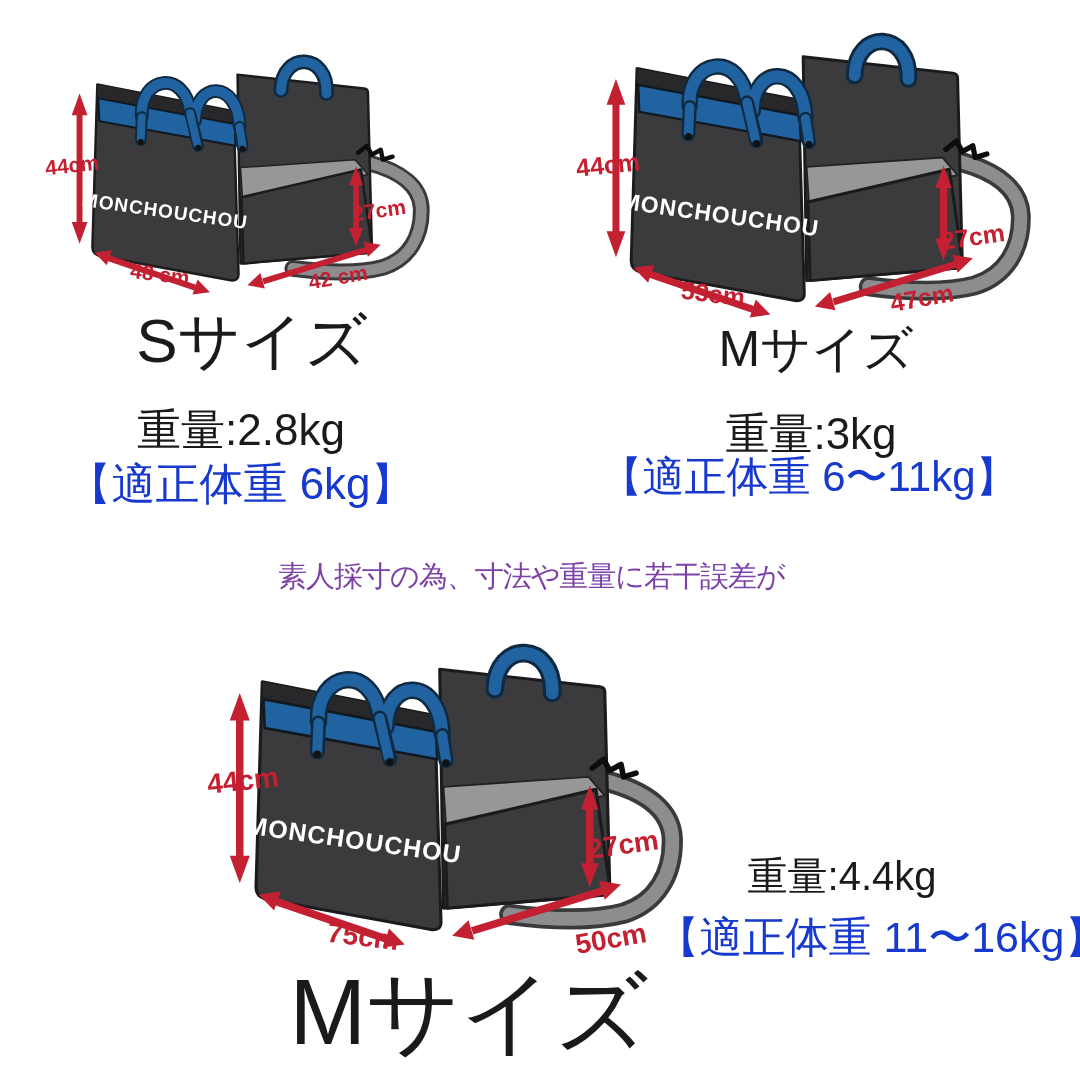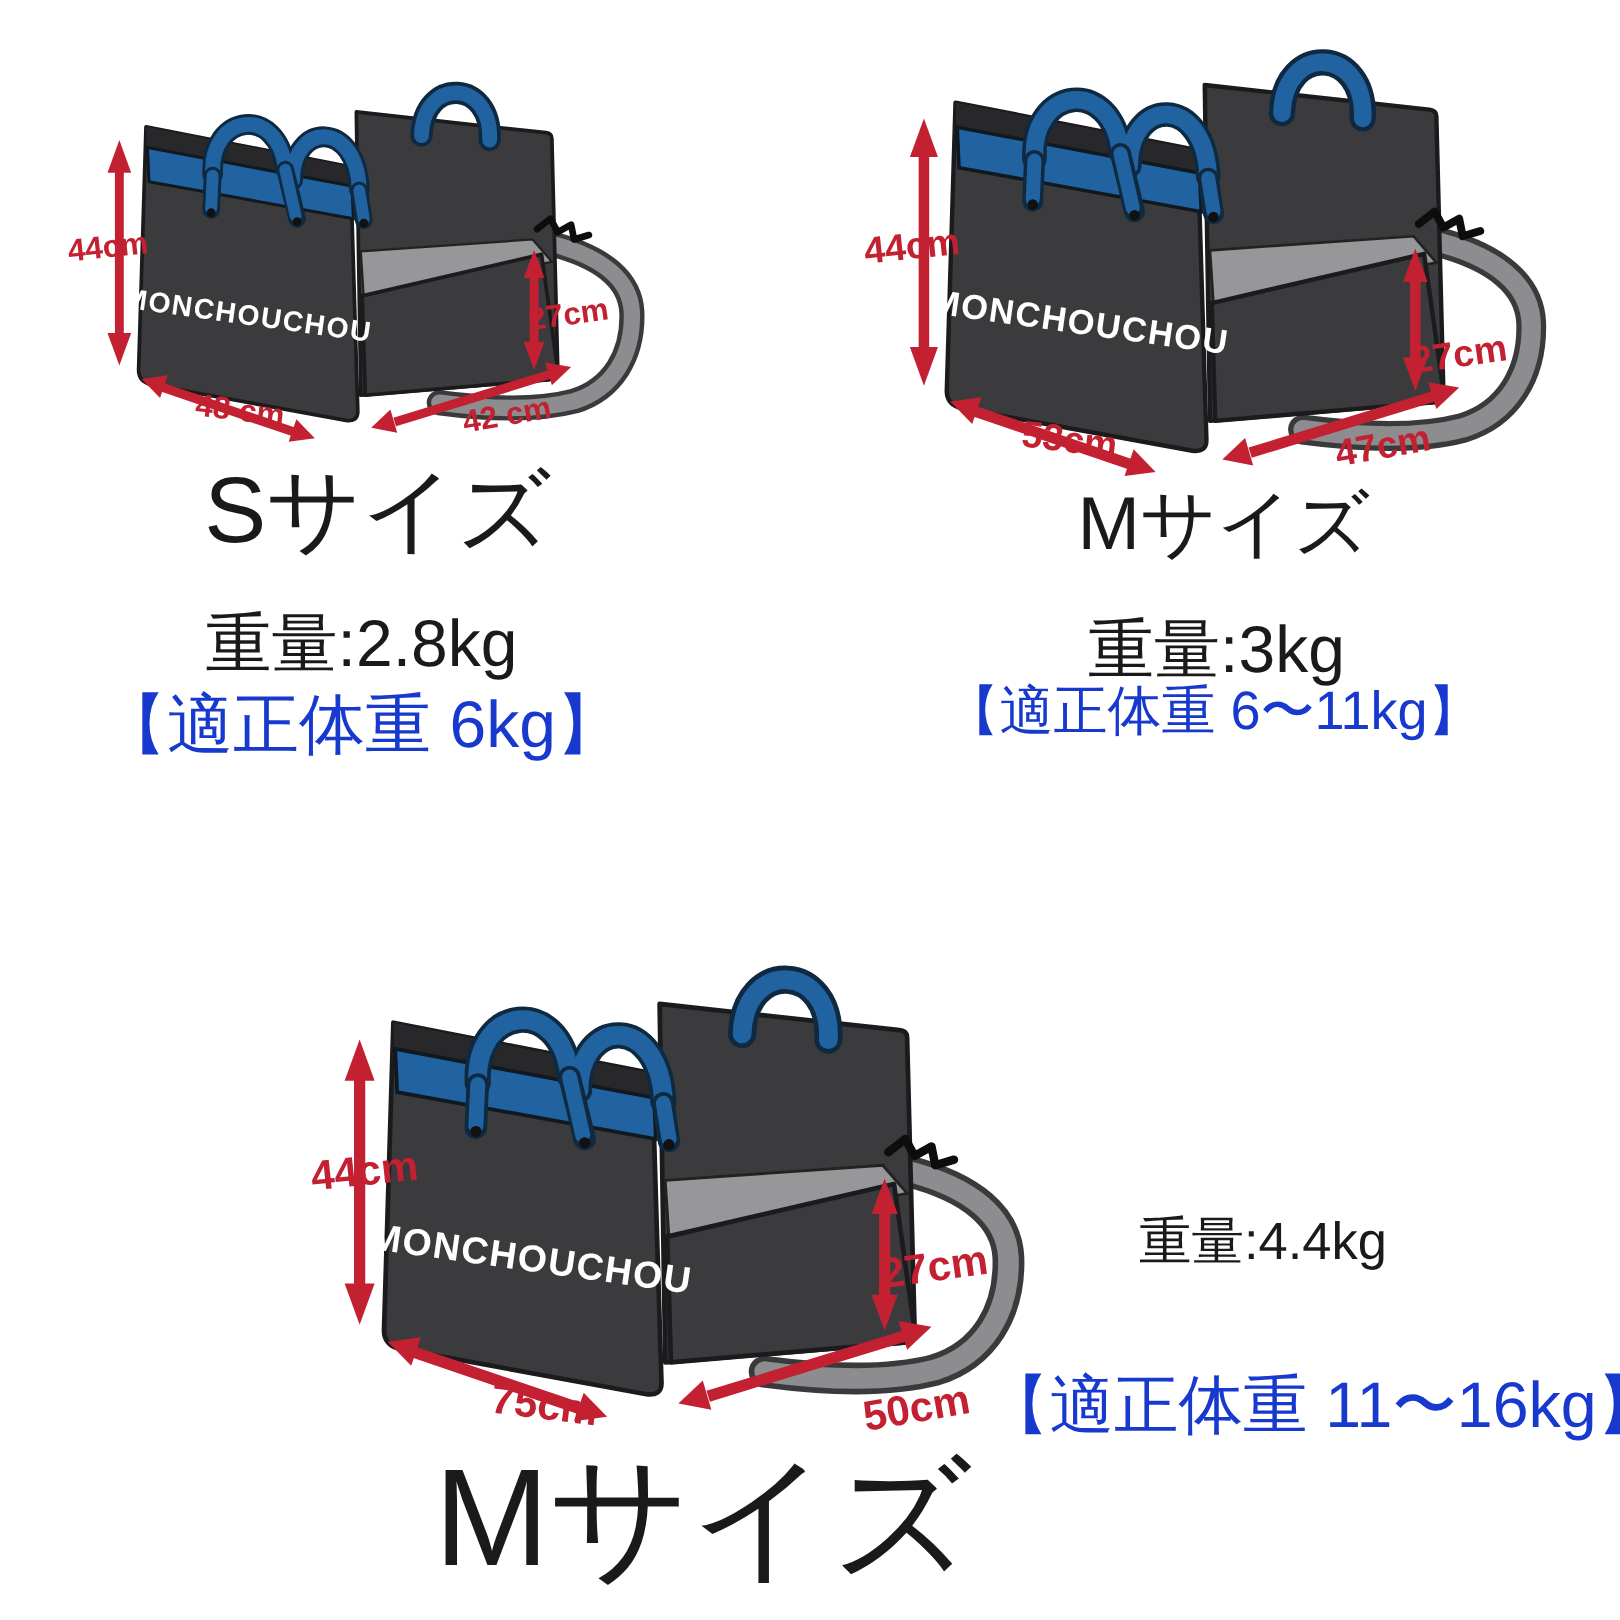--- a/index.html
+++ b/index.html
@@ -45,32 +45,32 @@
   .s-fit{left:237px;top:458px;font-size:44px;}
   
   .m-box{left:575px;top:18px;width:468px;height:313px;font-size:25px;}
   .m-box .brand{left:31%;top:63%;font-size:23px;}
   .m-box .dim-h{left:7.1%;top:47%;}
   .m-box .dim-w{left:29.5%;top:88.2%;}
   .m-box .dim-d{left:74.1%;top:89.5%;}
   .m-box .dim-i{left:85%;top:70%;}
   .m-size{left:812px;top:320px;font-size:50px;}
   .m-weight{left:807px;top:408px;font-size:44px;}
-  .m-fit{left:805px;top:452px;font-size:36px;}
+  .m-fit{left:805px;top:452px;font-size:42px;}
   
   .note{position:absolute;left:278px;top:552px;color:var(--purple);font-size:29px;letter-spacing:-1px;}
   .note div{line-height:48px;white-space:nowrap;}
   
   .l-box{left:196px;top:628px;width:500px;height:334px;font-size:28px;}
   .l-box .brand{left:31.5%;top:63.5%;font-size:25px;}
   .l-box .dim-h{left:9.4%;top:45.8%;}
   .l-box .dim-w{left:33.4%;top:92.5%;}
   .l-box .dim-d{left:83%;top:93.1%;}
   .l-box .dim-i{left:85.4%;top:65%;}
-  .l-weight{left:838px;top:806px;font-size:35px;}
+  .l-weight{left:838px;top:852px;font-size:40px;}
   .l-fit{left:878px;top:912px;font-size:43px;}
   .l-size{left:465px;top:962px;font-size:92px;}
 </style>
 </head>
 <body>
 
 <svg width="0" height="0" style="position:absolute" aria-hidden="true">
   <defs>
     <symbol id="bag-symbol" viewBox="0 0 400 267">
 
@@ -162,20 +162,21 @@
       <div class="dim dim-w">53cm</div>
       <div class="dim dim-d">47cm</div>
       <div class="dim dim-i">27cm</div>
     </div>
     <h2 class="size-label m-size">Mサイズ</h2>
     <div class="weight m-weight">重量:3kg</div>
     <div class="fit m-fit">【適正体重 6〜11kg】</div>
   </section>
 
   <div class="note">
+    <div>素人採寸の為、寸法や重量に若干誤差が</div>
   </div>
 
   <section>
     <div class="bag-box l-box">
       <svg class="bag-art" viewBox="0 0 400 267" preserveAspectRatio="none">
           <use href="#bag-symbol"></use>
         </svg>
       <div class="brand">MONCHOUCHOU</div>
       <div class="dim dim-h">44cm</div>
       <div class="dim dim-w">75cm</div>

